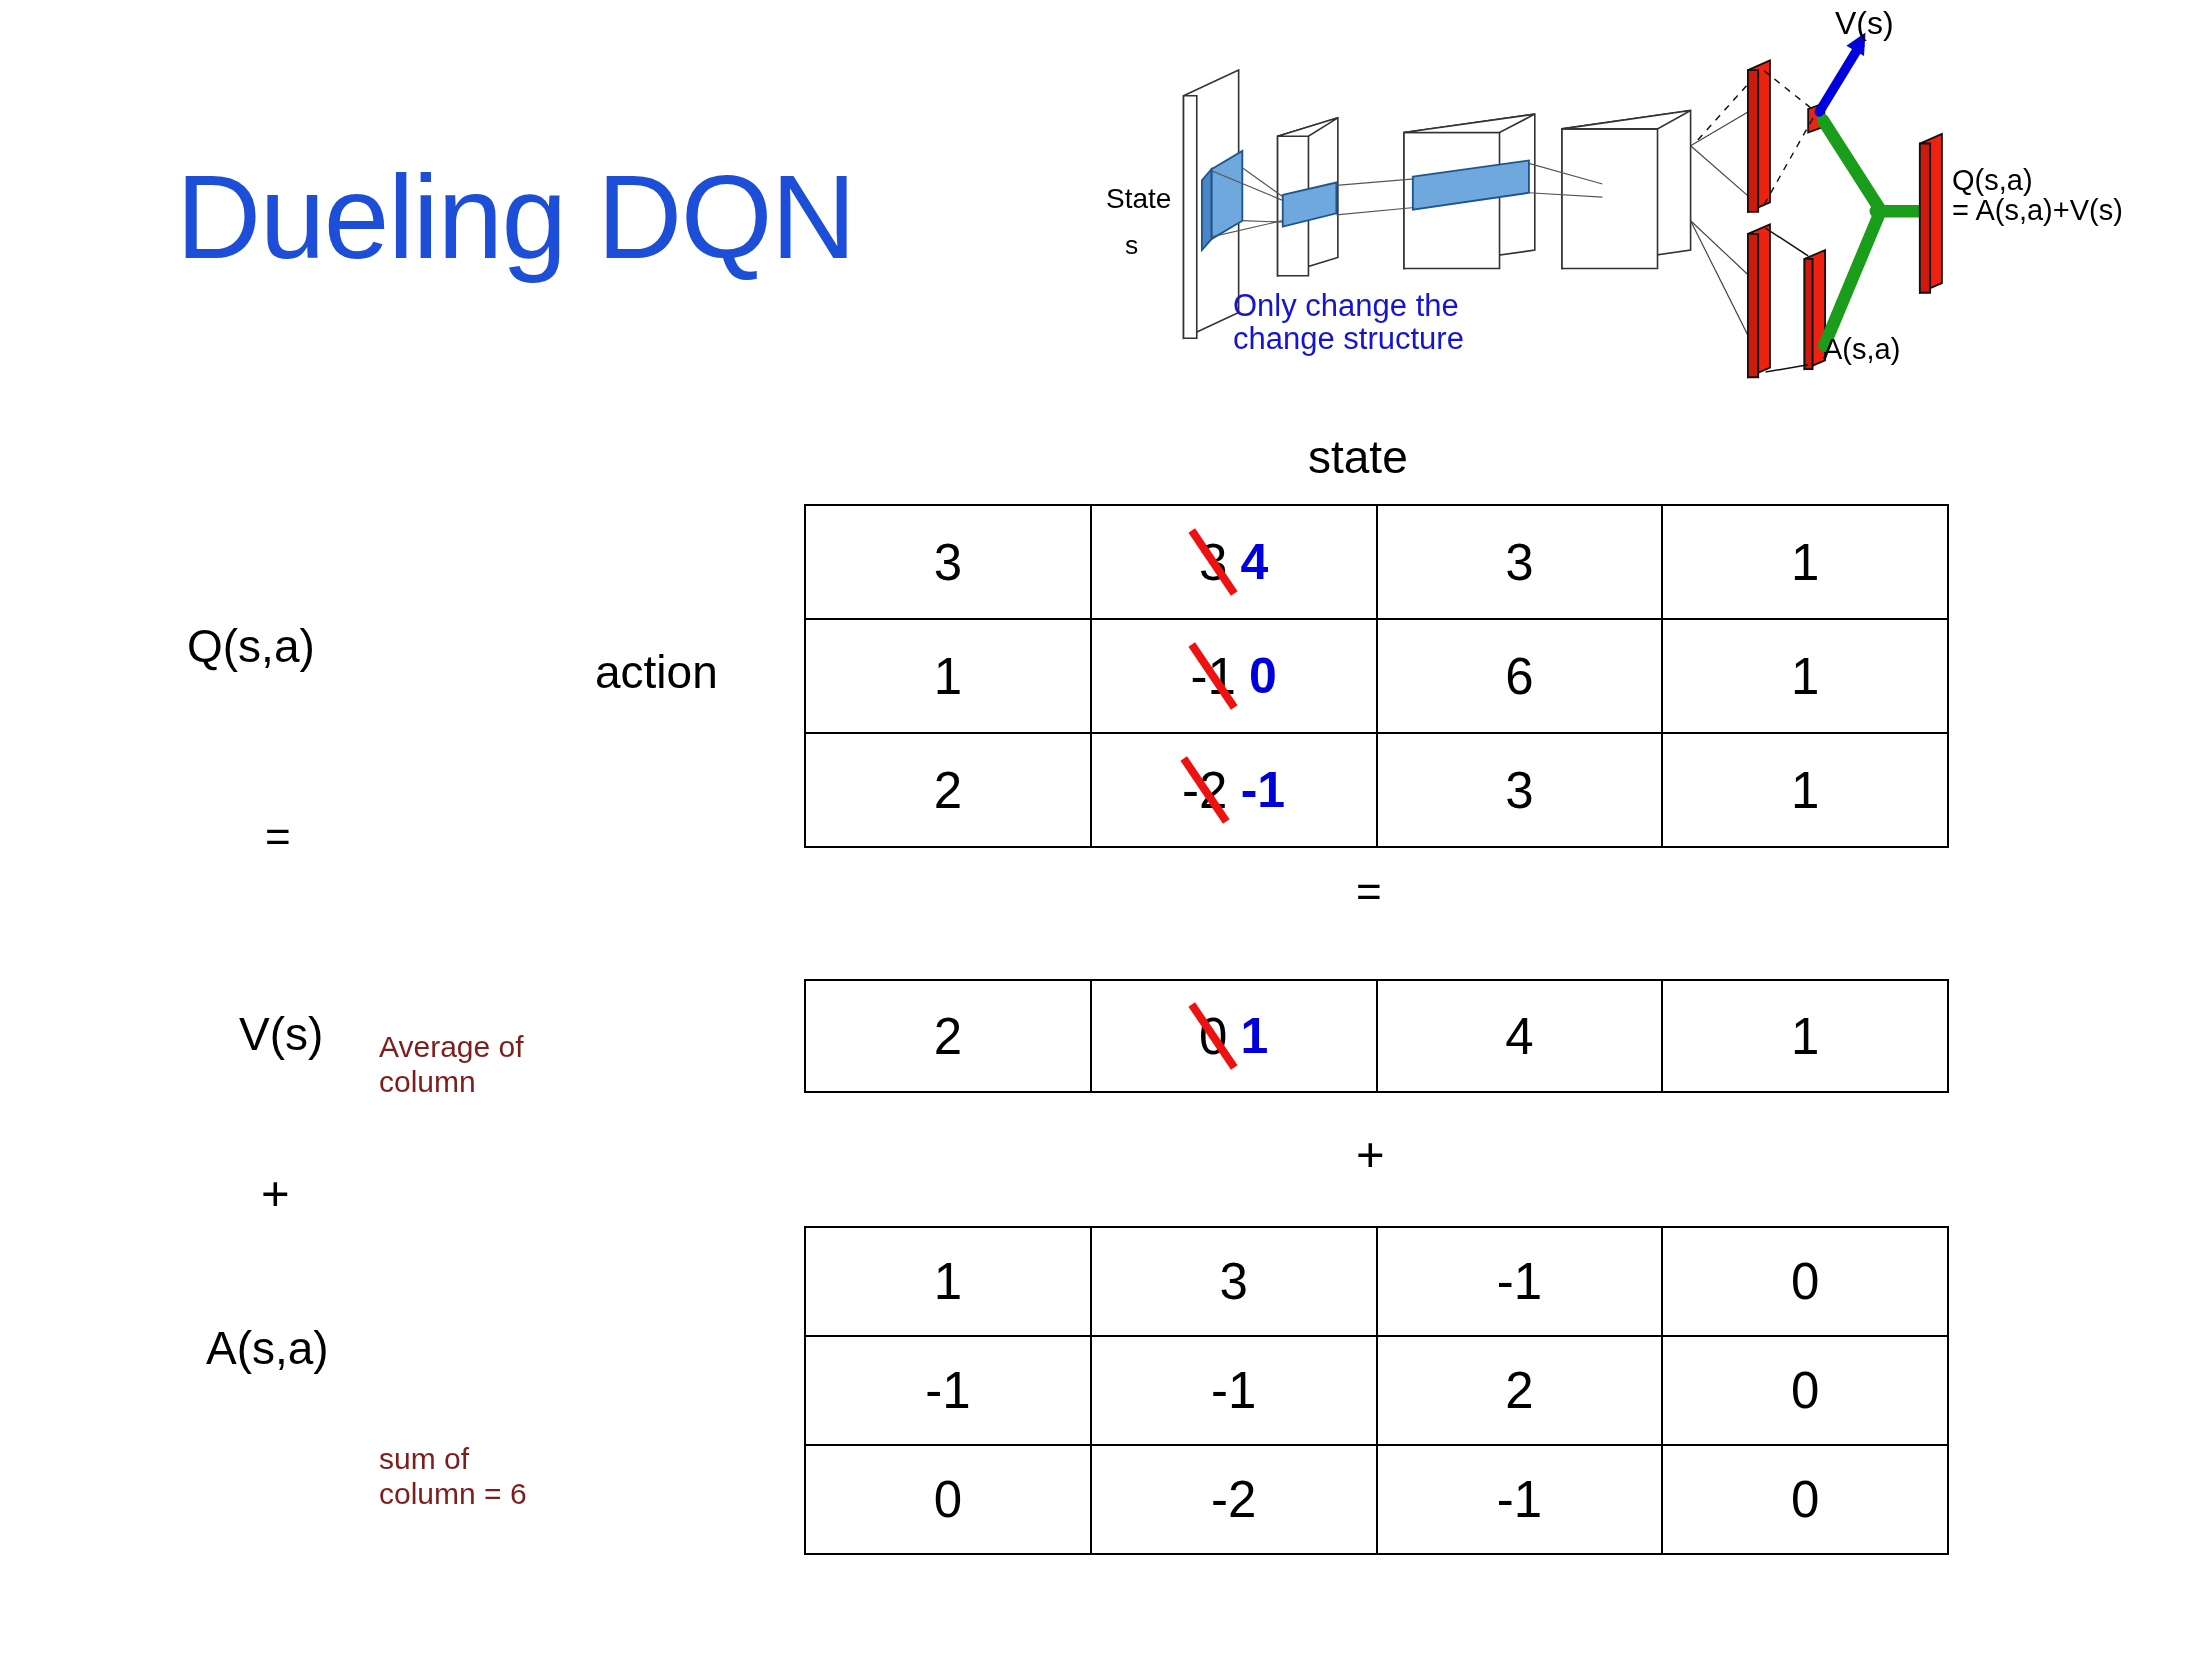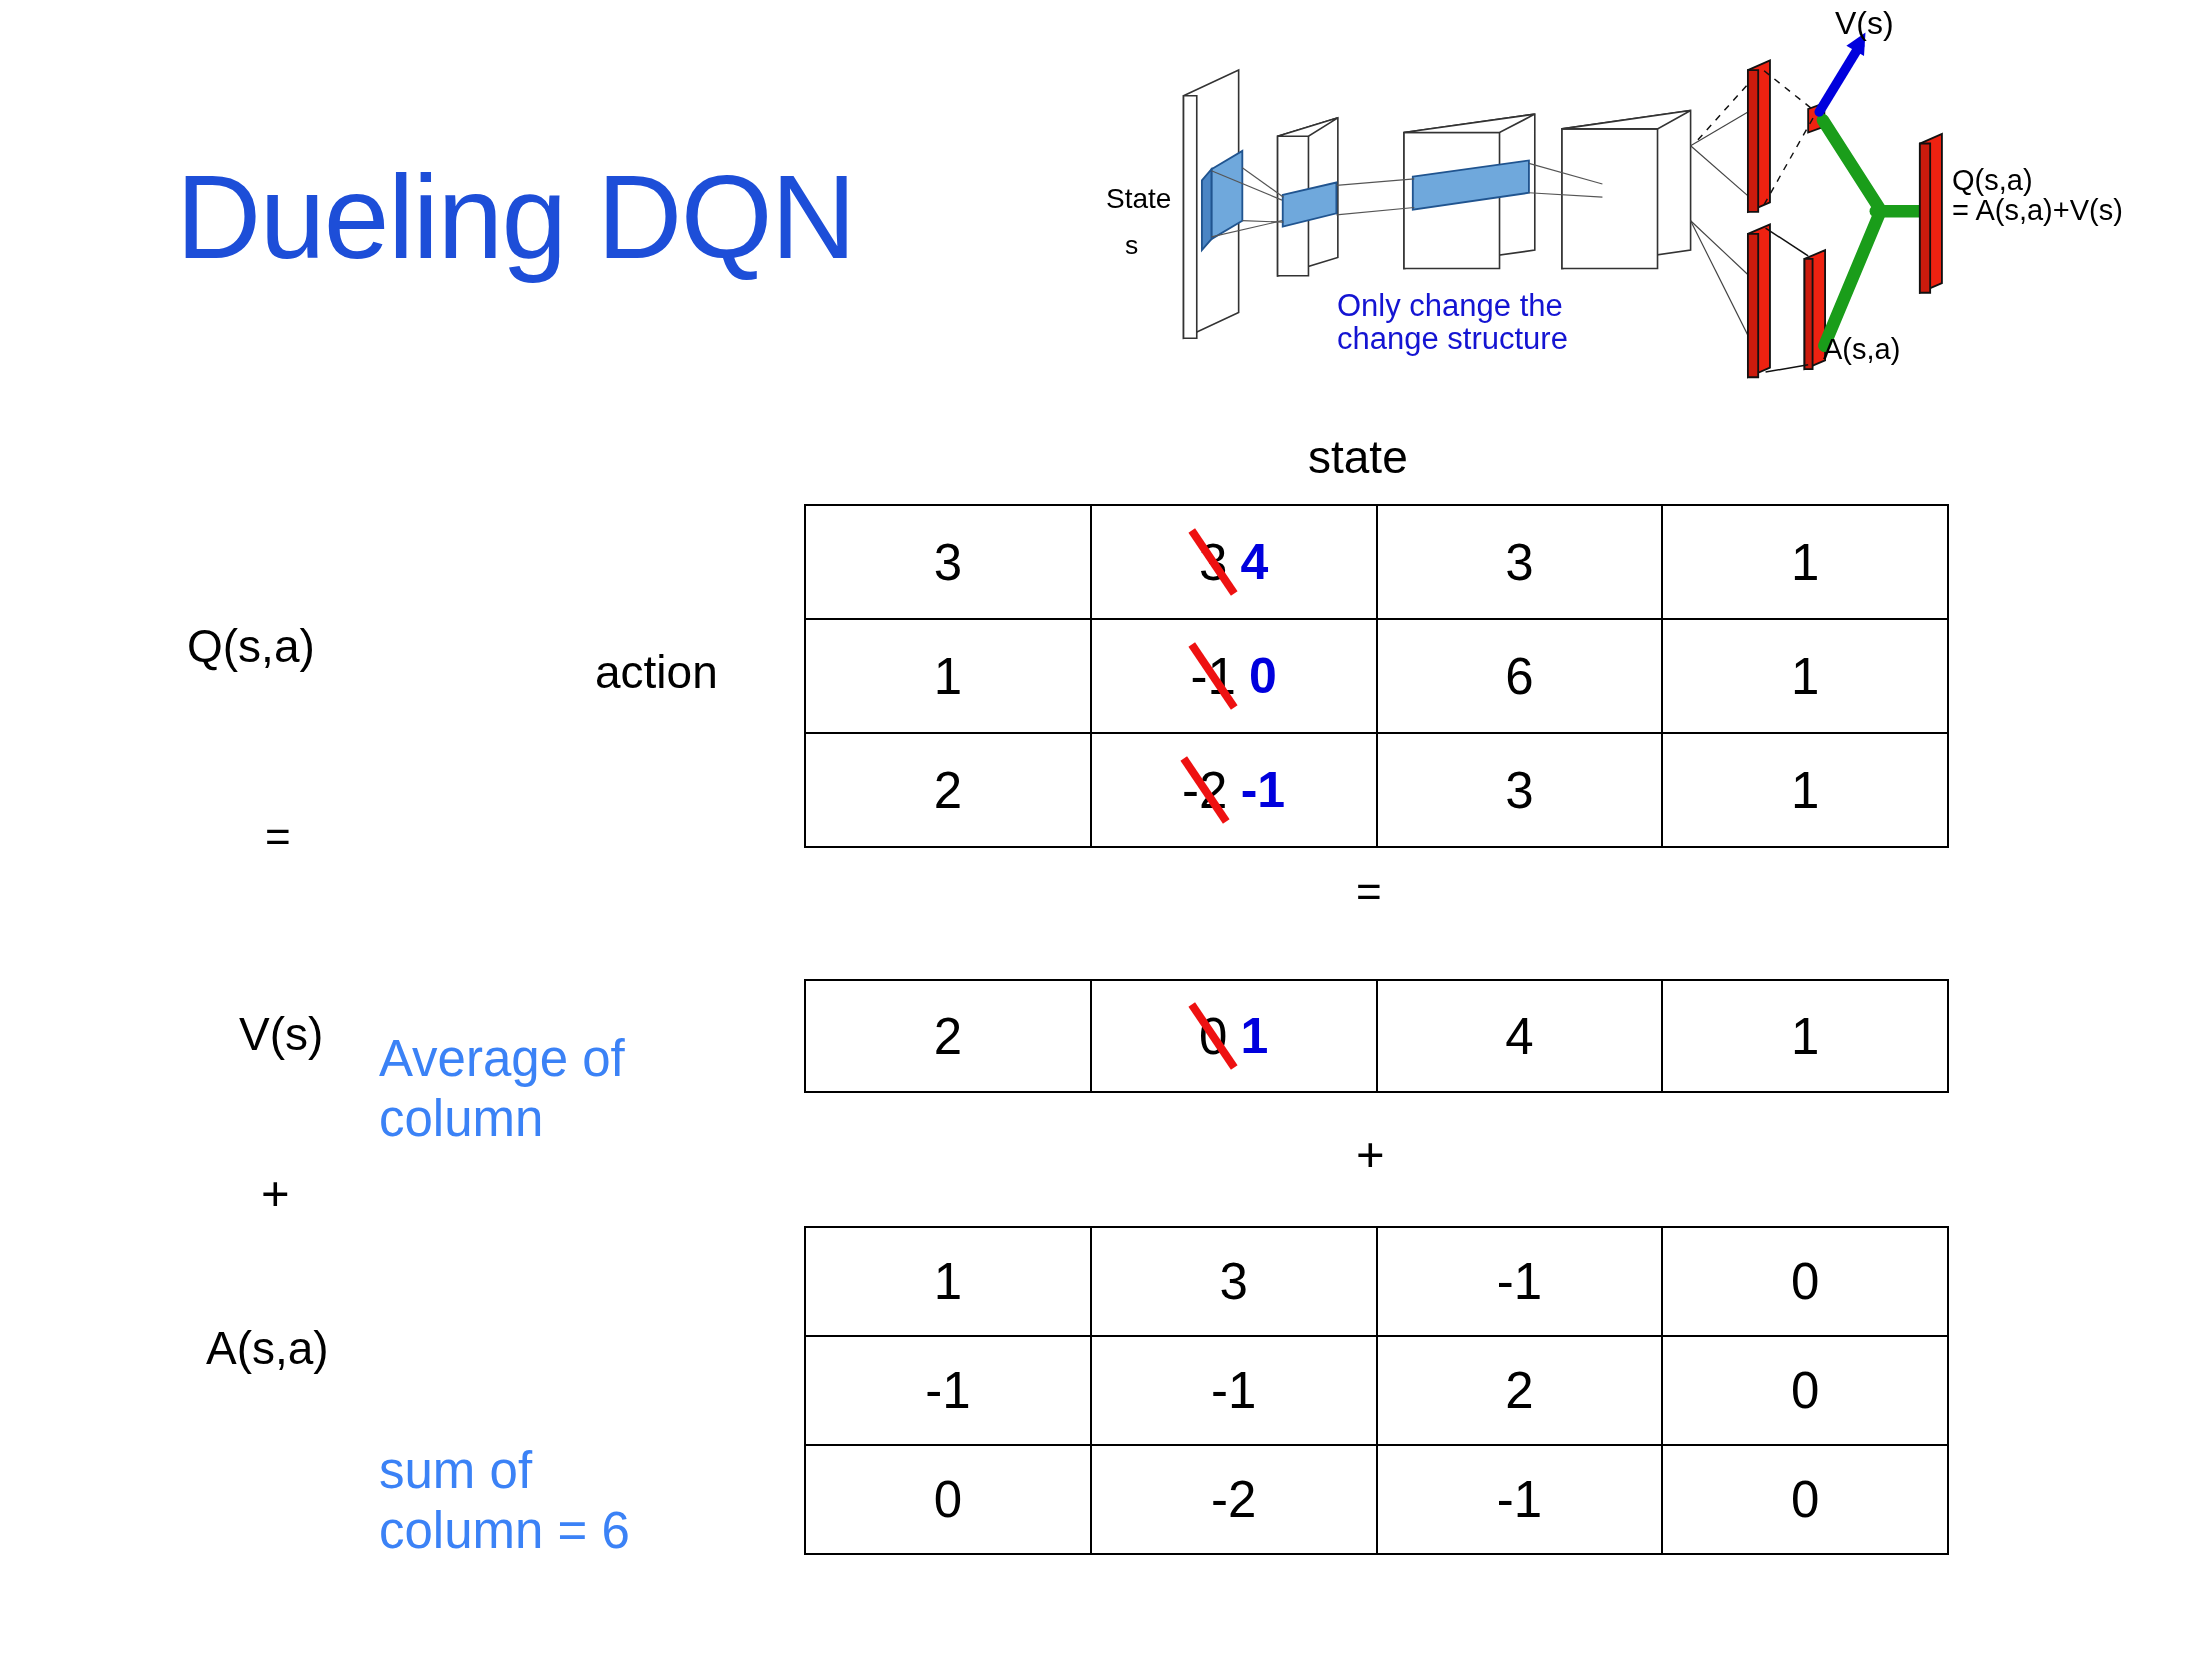--- a/index.html
+++ b/index.html
@@ -45,21 +45,21 @@
     color: #000;
     white-space: nowrap;
     line-height: 1.05;
   }
   #label-state-word { left: 1106px; top: 184px; font-size: 28px; }
   #label-state-s    { left: 1125px; top: 232px; font-size: 26.5px; }
   #label-vs-diagram { left: 1835px; top: 7.4px;  font-size: 32px; }
   #label-qsa-diagram{ left: 1952px; top: 165px; font-size: 29px; }
   #label-asa-diagram{ left: 1823px; top: 334px; font-size: 29px; }
   #note-only-change {
-    left: 1337px; top: 290px;
+    left: 1233px; top: 290px;
     font-size: 31px;
     color: #1414d2;
   }
 
   
   #state-header {
     position: absolute;
     left: 1308px;
     top: 430px;
     font-size: 46px;
@@ -77,22 +77,22 @@
   }
   #label-qsa    { left: 187px;  top: 621px;  }
   #label-action { left: 595px;  top: 647px; text-align: right;  }
   #eq-left      { left: 265px;  top: 812px; font-size: 44px; letter-spacing: 1.5px; }
   #label-vs     { left: 239px;  top: 1009px; }
   #plus-left    { left: 261px;  top: 1166px; font-size: 49px; }
   #label-asa    { left: 206px;  top: 1323px; }
 
   .blue-note {
     position: absolute;
-    font-size: 51px;
-    color: #3b82f6;
+    font-size: 30px;
+    color: #7f1d1d;
     line-height: 1.18;
     white-space: nowrap;
   }
   #note-average { left: 379px; top: 1029px; }
   #note-sum     { left: 379px; top: 1441px; }
 
   
   .op-symbol {
     position: absolute;
     font-size: 44px;

